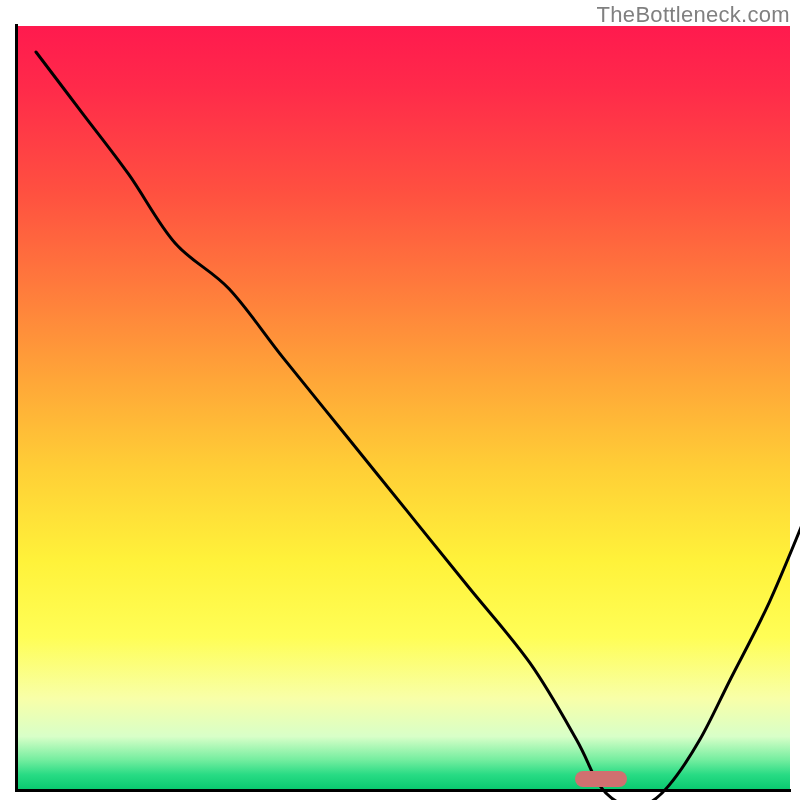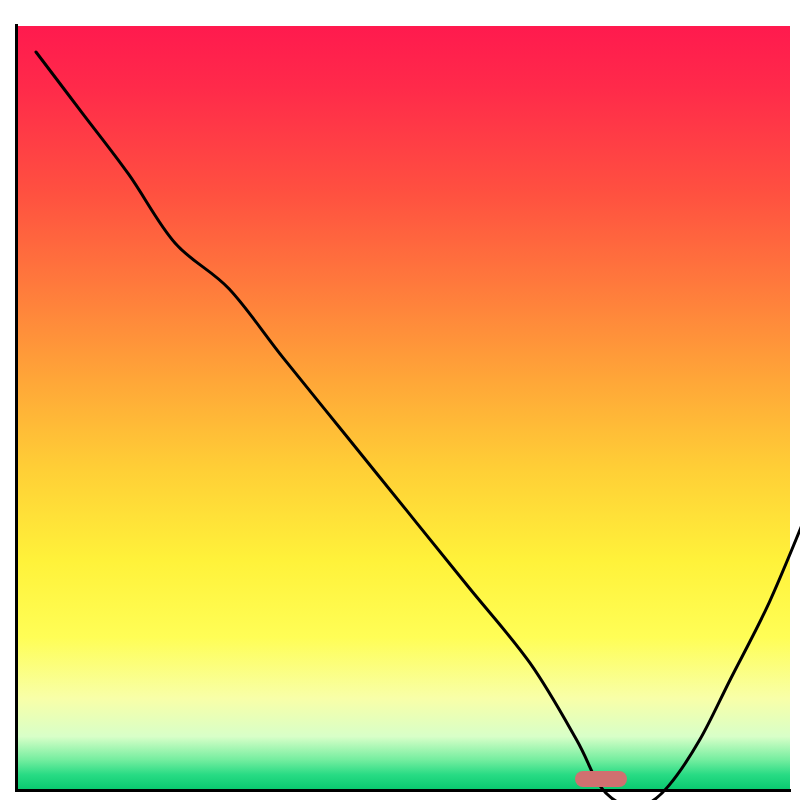--- a/index.html
+++ b/index.html
@@ -84,20 +84,21 @@
     height: 16px;
     border-radius: 8px;
     background: #d07070;
     transform: translate(-50%, -50%);
   }
 </style>
 </head>
 <body>
 <div class="container">
 
+  <div class="watermark">TheBottleneck.com</div>
 
   <div class="plot-area">
     <div class="gradient-fill"></div>
 
     <svg class="curve" viewBox="0 0 772 764" preserveAspectRatio="none">
       <path id="curve-path" fill="none" stroke="#000000" stroke-width="3" stroke-linecap="round" stroke-linejoin="round" d="M 0.0 0.0 C 7.7 10.2, 30.9 40.7, 46.3 61.1 C 61.8 81.5, 77.2 100.6, 92.6 122.2 C 108.1 143.9, 122.2 171.9, 139.0 191.0 C 155.7 210.1, 175.0 217.7, 193.0 236.8 C 211.0 255.9, 227.7 281.4, 247.0 305.6 C 266.3 329.8, 288.2 356.5, 308.8 382.0 C 329.4 407.5, 350.0 432.9, 370.6 458.4 C 391.1 483.9, 411.7 509.3, 432.3 534.8 C 452.9 560.3, 476.1 585.7, 494.1 611.2 C 512.1 636.7, 528.8 667.2, 540.4 687.6 C 552.0 708.0, 555.8 722.6, 563.6 733.4 C 571.3 744.3, 579.0 749.4, 586.7 752.5 C 594.4 755.7, 602.2 755.7, 609.9 752.5 C 617.6 749.4, 624.0 744.3, 633.0 733.4 C 642.0 722.6, 653.6 705.4, 663.9 687.6 C 674.2 669.8, 683.2 649.4, 694.8 626.5 C 706.4 603.6, 720.5 578.1, 733.4 550.1 C 746.3 522.1, 765.6 473.7, 772.0 458.4"></path>
     </svg>
 
     <div class="marker" id="optimal-marker" style="left: 582.86px; top: 752.54px; background: rgb(208, 112, 112);"></div>
   </div>

